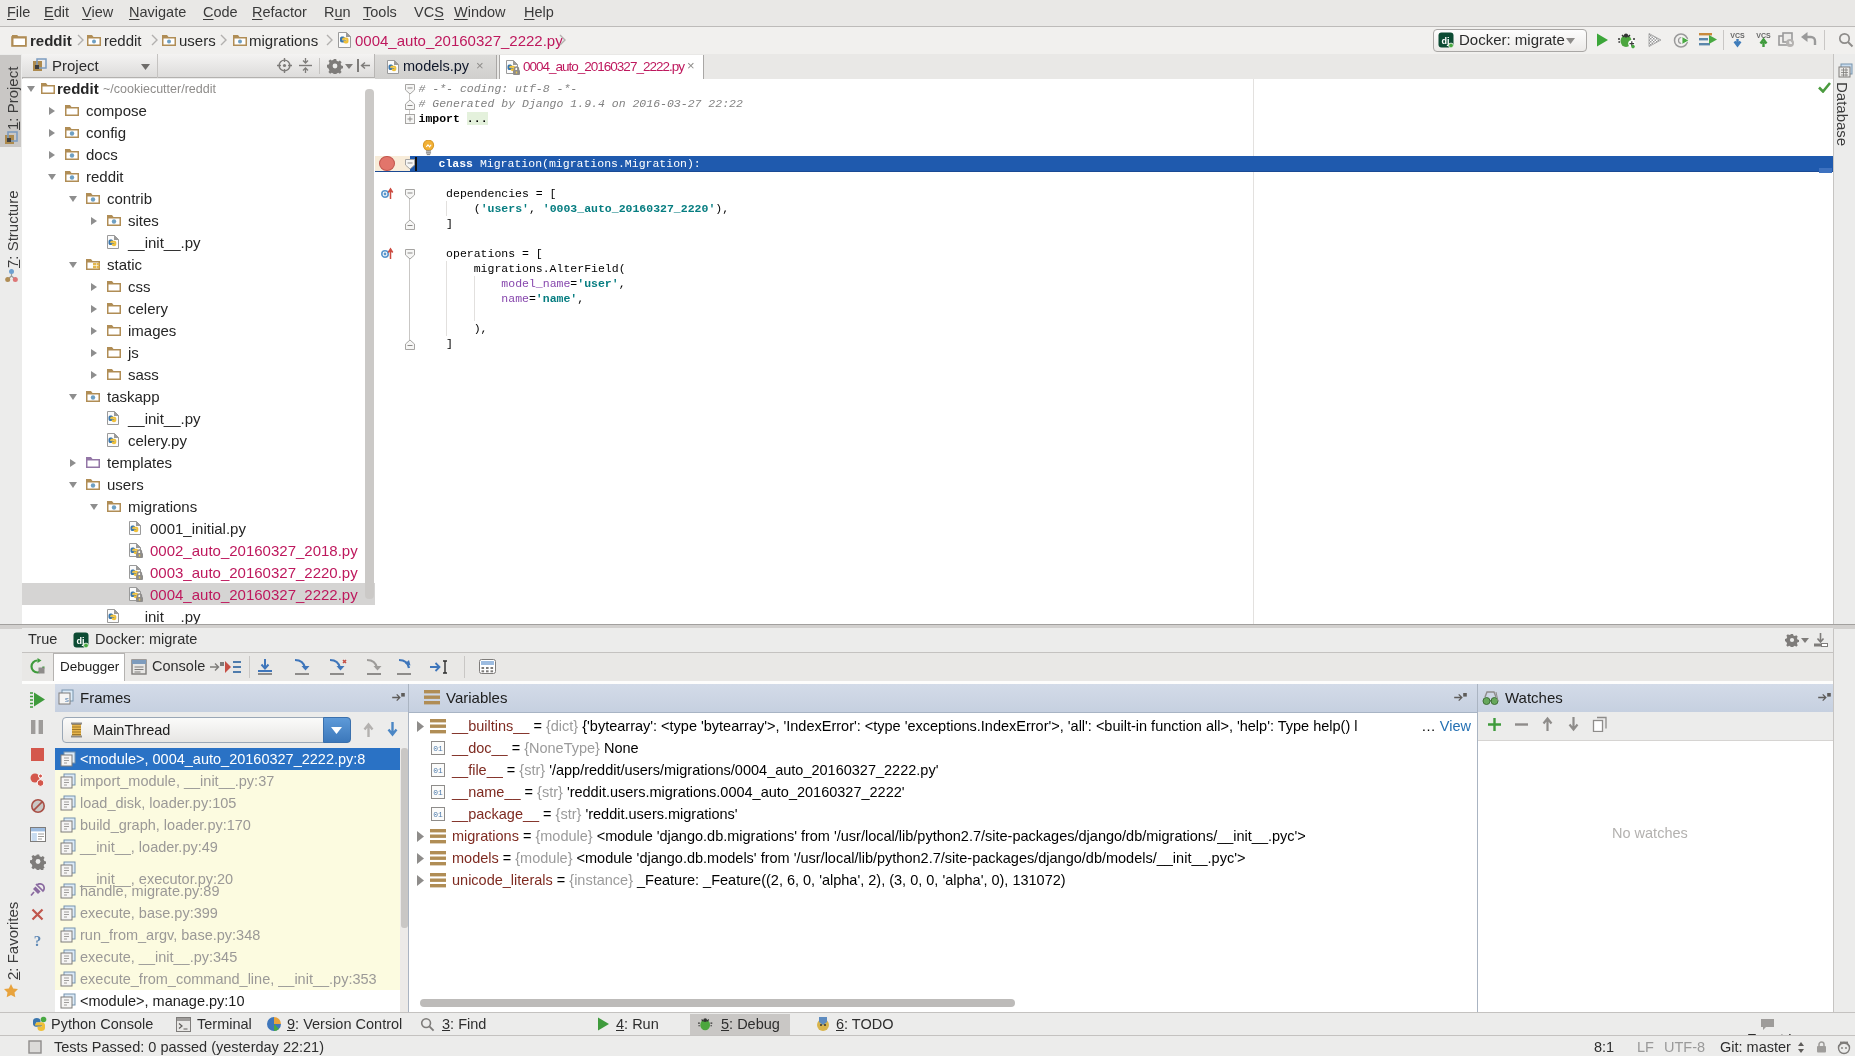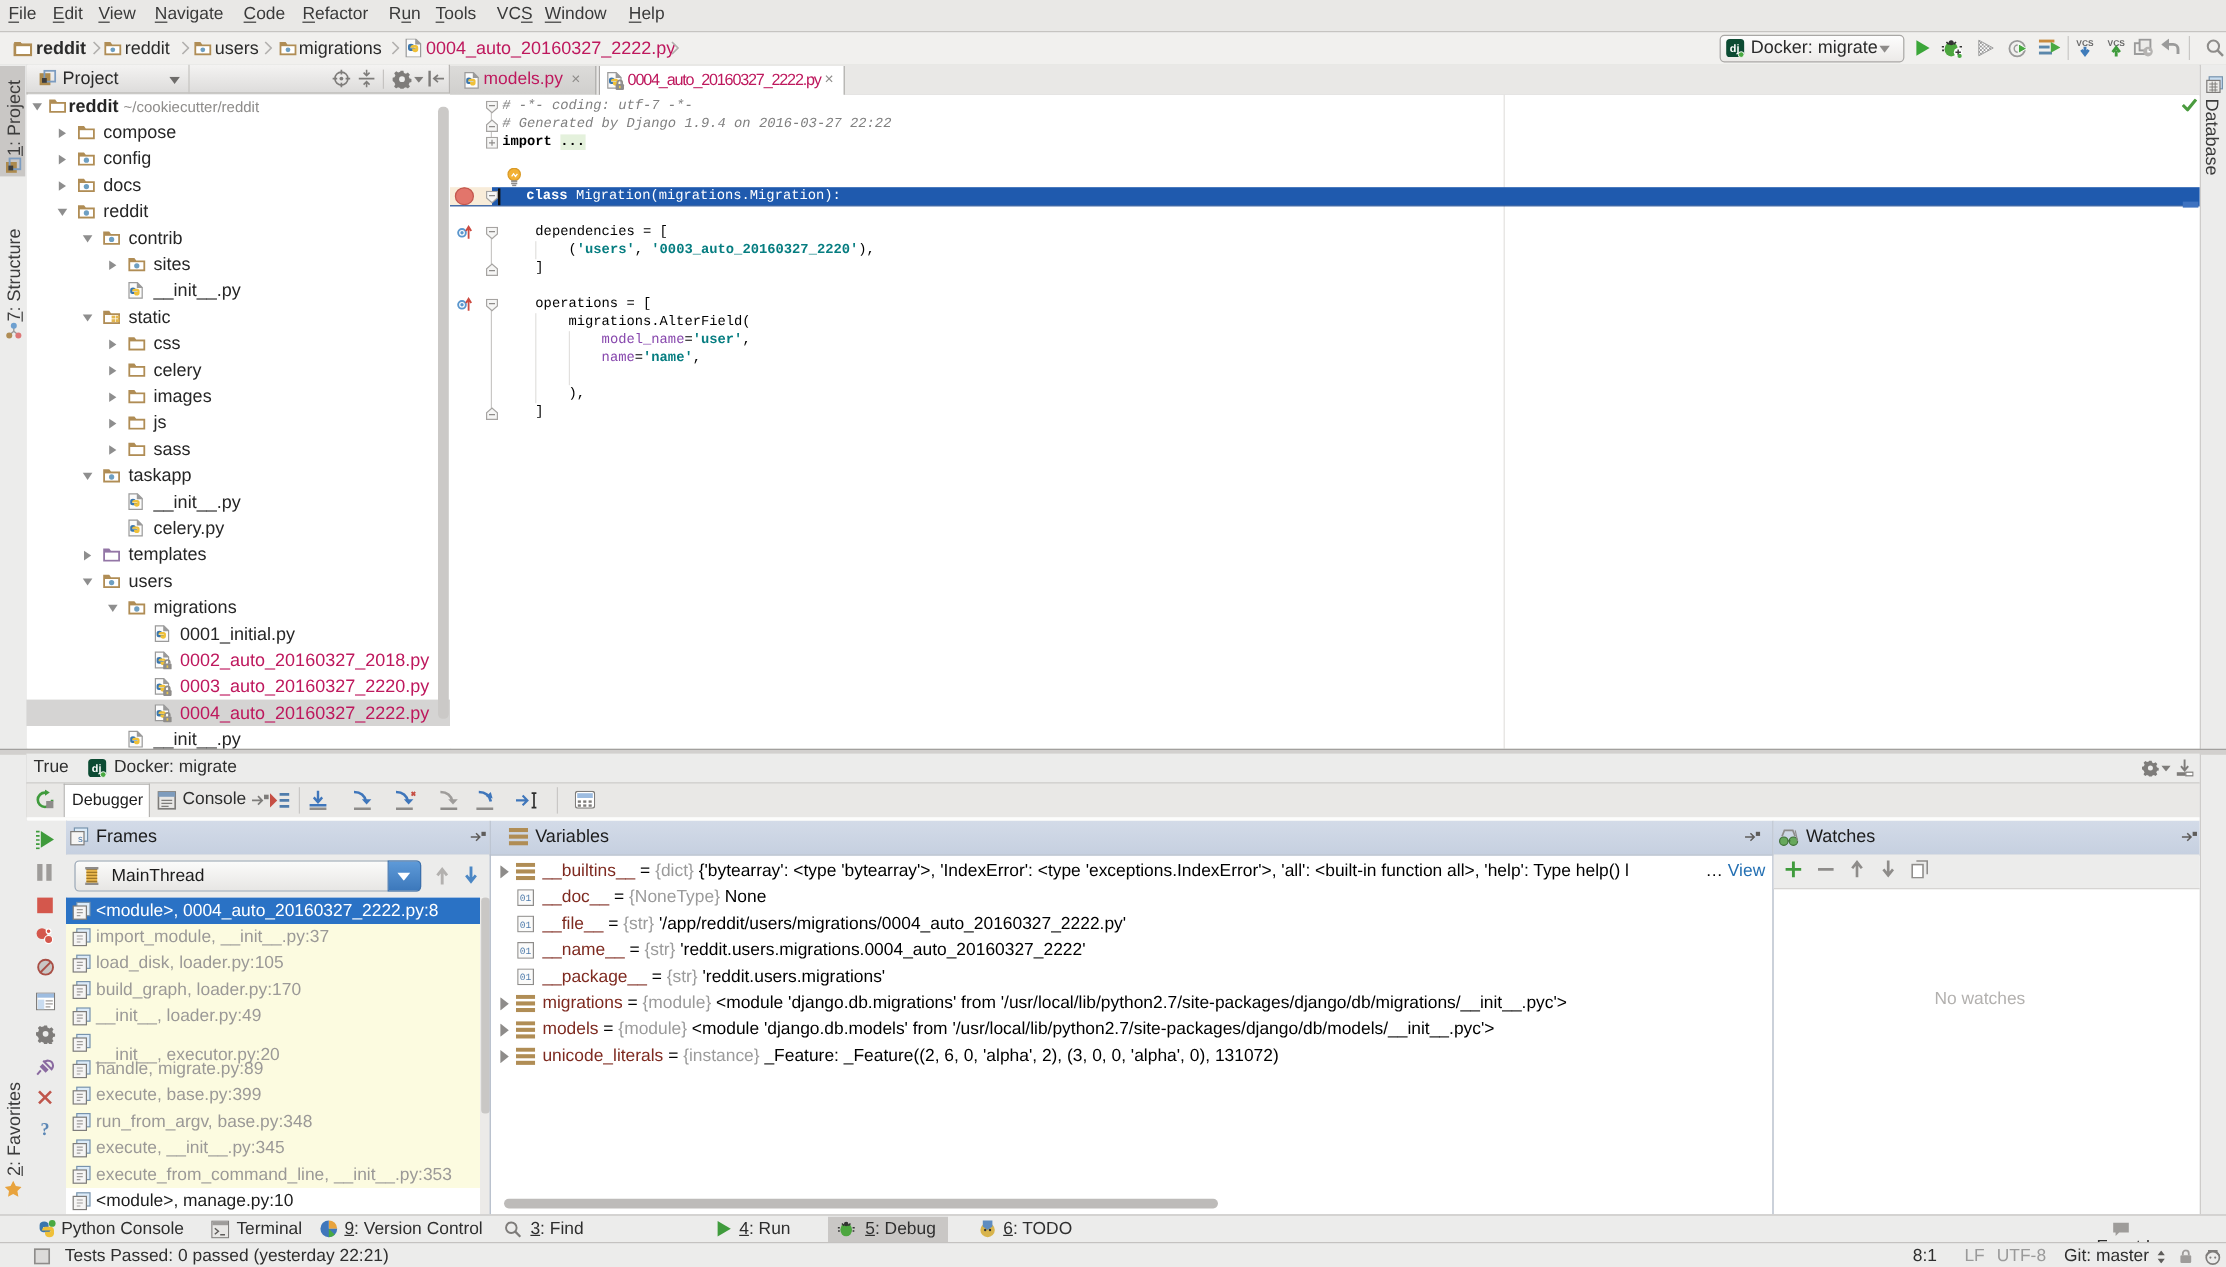--- a/index.html
+++ b/index.html
@@ -465,21 +465,21 @@
             <rect x="2.8" y="4.5" width="1.4" height="2" fill="#e8c64e"></rect>
           </g>
         </g>
     </defs>
   </svg>
   <div id="tabbar" class="abs">
     <div class="abs" style="left:0;top:1px;width:121px;height:24px;background:linear-gradient(#dcdbd9,#d0cfcd);border-right:1px solid #a9a7a5;"></div>
     <svg class="abs ticon" style="left:11px;top:5px;">
         <use href="#pyf"></use>
       </svg>
-    <span class="abs" style="left:28px;top:4px;font-size:14.5px;color:#be185d;">models.py</span>
+    <span class="abs" style="left:28px;top:4px;font-size:14.5px;color:#0f172a;">models.py</span>
     <span class="abs" style="left:101px;top:4px;font-size:13px;color:#8e8c8a;">×</span>
     <div class="abs" style="left:124px;top:1px;width:203px;height:25px;background:#ffffff;border-left:1px solid #a9a7a5;border-right:1px solid #a9a7a5;"></div>
     <svg class="abs ticon" style="left:130px;top:5px;">
         <use href="#pyfl"></use>
       </svg>
     <span class="abs brown" style="left:148px;top:5px;font-size:13.5px;letter-spacing:-1px;">0004_auto_20160327_2222.py</span>
     <span class="abs" style="left:312px;top:4px;font-size:13px;color:#8e8c8a;">×</span>
   </div>
   <div id="editor" class="abs">
     <div class="abs" style="left:878px;top:0;width:1px;height:545px;background:#e3e1df;"></div>
@@ -543,21 +543,21 @@
       </svg>
 
     <svg class="abs" style="left:47px;top:61px;" width="13" height="16" viewBox="0 0 12 15">
         <circle cx="6" cy="5" r="4.8" fill="#f3b135" stroke="#d99a28"></circle>
         <path d="M4 6.5l1.5-2 1.5 2 1.5-2" fill="none" stroke="#fff" stroke-width="1"></path>
         <rect x="3.6" y="9.6" width="4.8" height="1.3" fill="#8e8c8a"></rect>
         <rect x="3.6" y="11.4" width="4.8" height="1.3" fill="#8e8c8a"></rect>
         <rect x="4.4" y="13" width="3.2" height="1.2" fill="#8e8c8a"></rect>
       </svg>
 
-    <div class="eline cmt" style="top:2px;"># -*- coding: utf-7 -*-</div>
+    <div class="eline cmt" style="top:2px;"># -*- coding: utf-8 -*-</div>
     <div class="eline cmt" style="top:17px;"># Generated by Django 1.9.4 on 2016-03-27 22:22</div>
     <div class="eline" style="top:32px;"><span class="kw" style="color:#000;">import</span> <span style="background:#e4f1dc;font-weight:bold;">...</span></div>
     <div class="eline" style="top:77px;color:#fff;"><span style="font-weight:bold;padding-left:20px;">class</span> Migration(migrations.Migration):</div>
     <div class="eline" style="top:107px;">    dependencies = [</div>
     <div class="eline" style="top:122px;">        (<span class="str">'users'</span>, <span class="str">'0003_auto_20160327_2220'</span>),</div>
     <div class="eline" style="top:137px;">    ]</div>
     <div class="eline" style="top:167px;">    operations = [</div>
     <div class="eline" style="top:182px;">        migrations.AlterField(</div>
     <div class="eline" style="top:197px;">            <span class="kwarg">model_name</span>=<span class="str">'user'</span>,</div>
     <div class="eline" style="top:212px;">            <span class="kwarg">name</span>=<span class="str">'name'</span>,</div>

